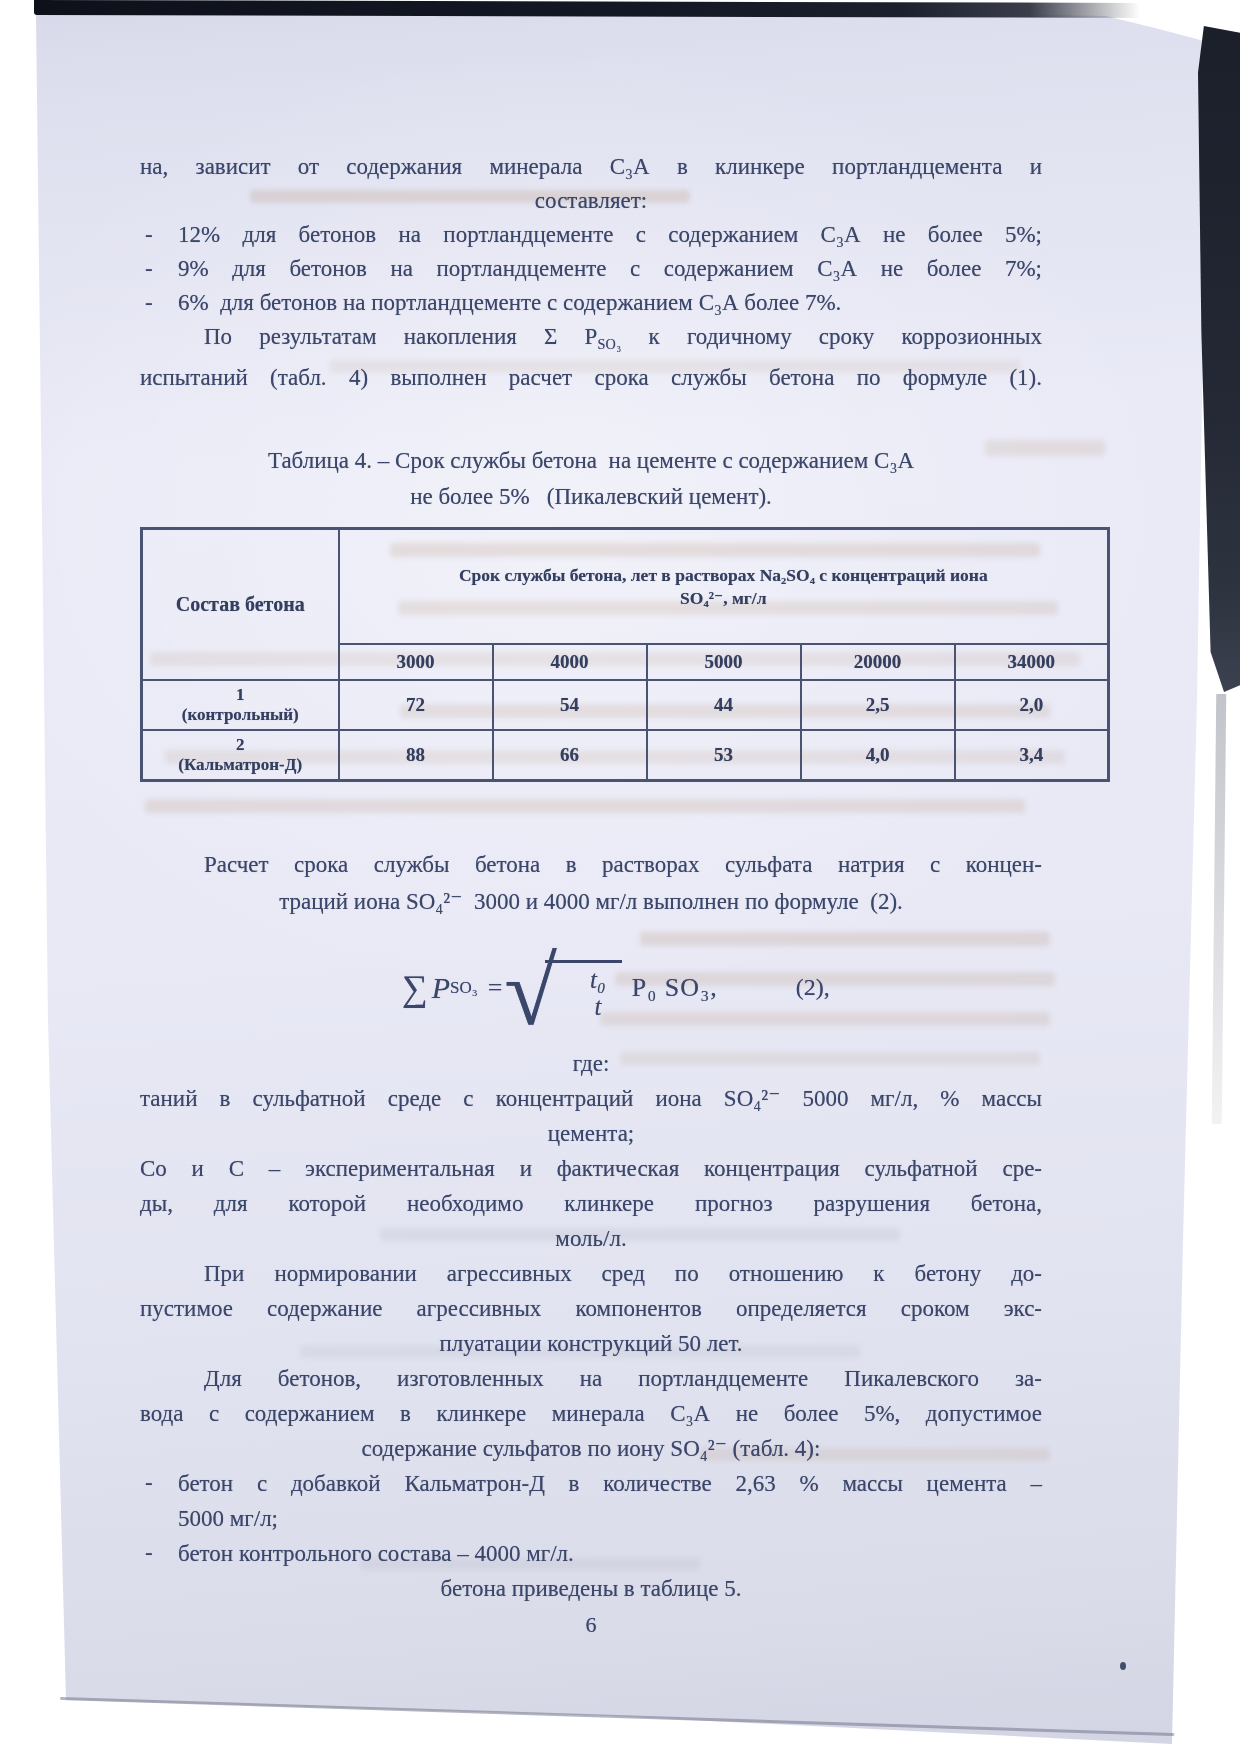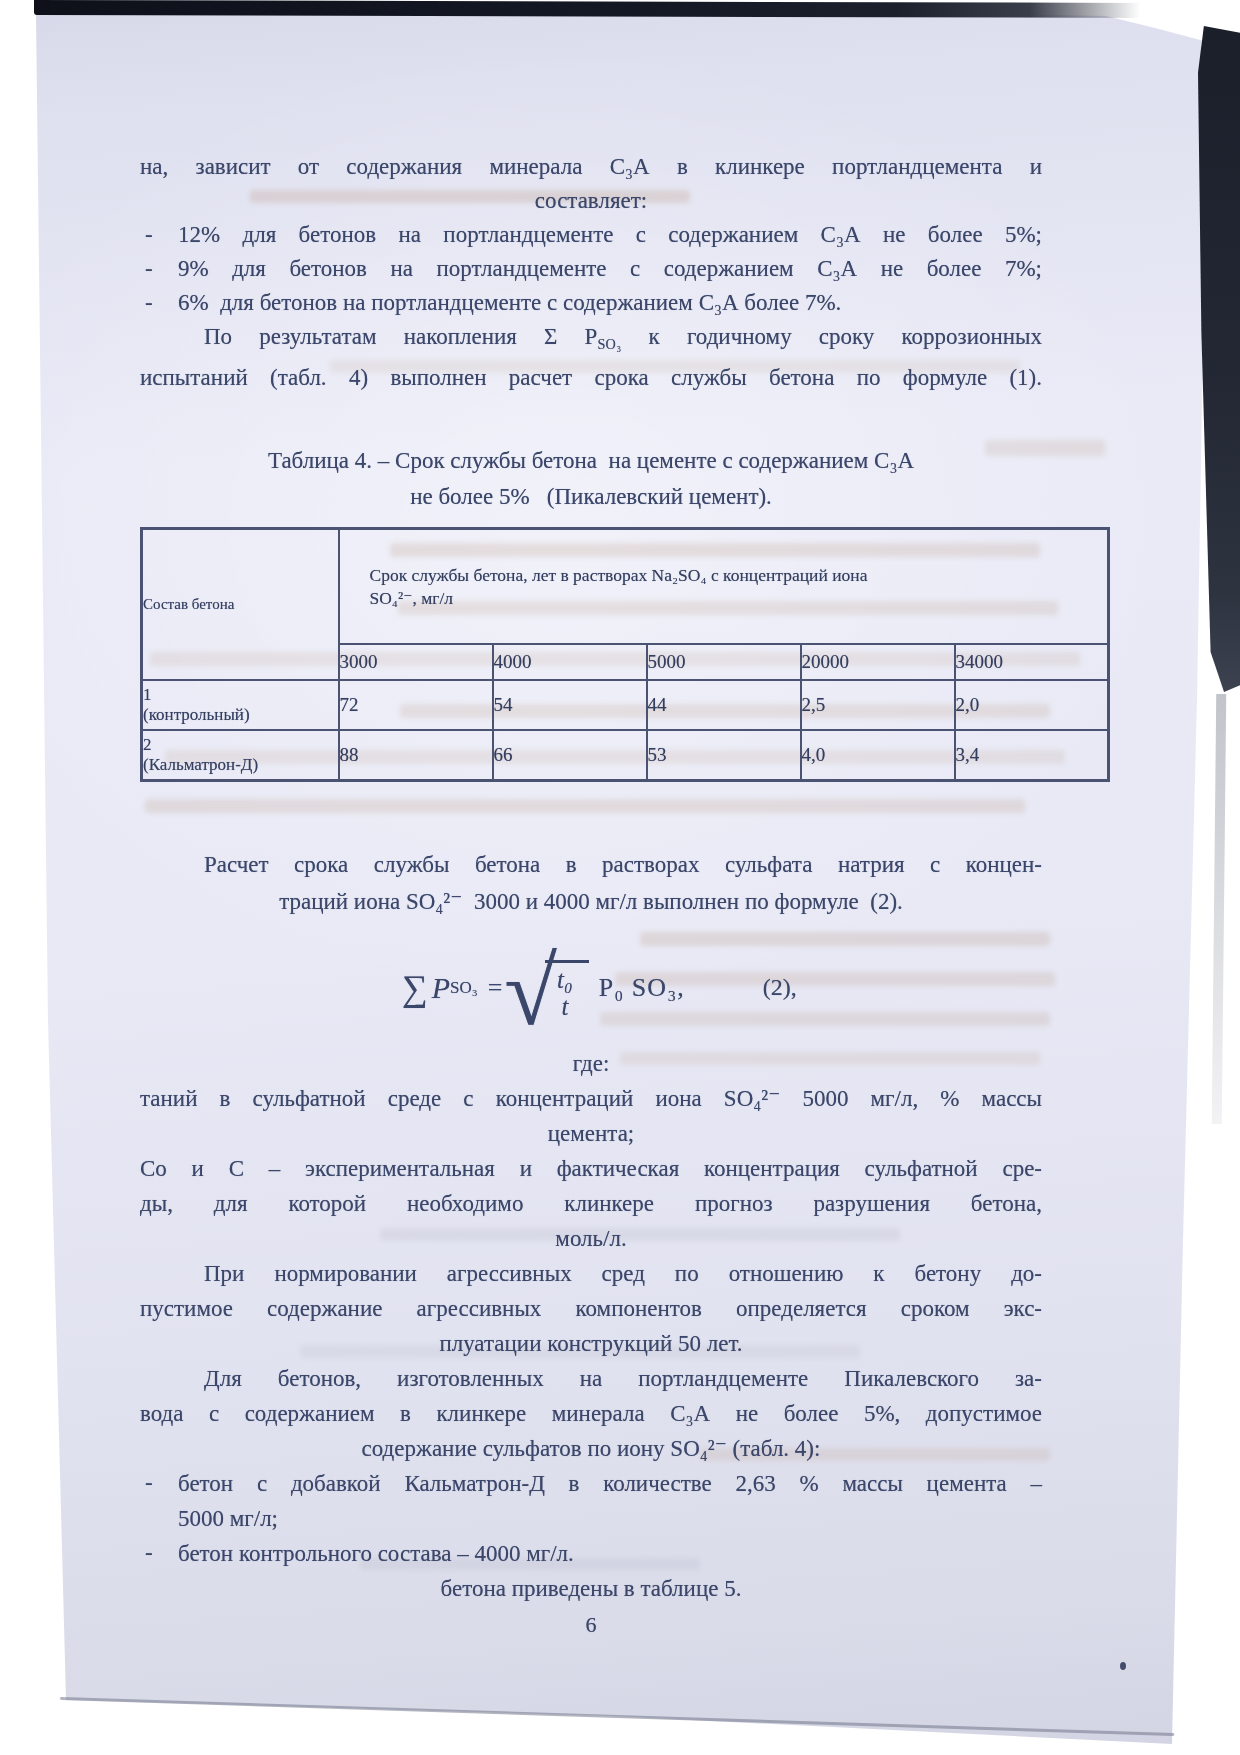--- a/index.html
+++ b/index.html
@@ -74,25 +74,26 @@
   
   .caption{margin-top:48px;}
   .caption .line{line-height:36px;text-align:center;text-align-last:auto;white-space:pre-wrap;}
   
   table.t4{
     border-collapse:collapse;margin-top:12px;width:967px;table-layout:fixed;
     border:3px solid var(--border);
   }
   table.t4 td{
     border:2px solid var(--border);
-    vertical-align:middle;
+    text-align:center;vertical-align:middle;
     color:var(--ink-dark);
+    font-weight:bold;
   }
   col.c0{width:197px;} col.cv{width:154px;}
-  td.cell-col1{font-size:15px;}
+  td.cell-col1{font-size:20px;}
   td.cell-span{height:116px;font-size:17.5px;line-height:23px;padding:6px 30px;}
   tr.conc td{height:36px;font-size:19px;}
   tr.drow td{height:50px;font-size:19px;}
   tr.drow td.lbl{font-size:17px;line-height:20px;padding:2px 0;}
   
   .formula{
     margin-top:16px;height:104px;
     display:flex;align-items:center;
     padding-left:262px;
     font-size:26px;
@@ -101,21 +102,21 @@
   .f-p{font-style:italic;font-size:30px;}
   .f-psub{font-size:17px;vertical-align:-0.45em;}
   .f-eq{margin:0 2px 0 10px;font-size:26px;}
   .sqrt{display:inline-flex;align-items:flex-start;margin-right:10px;}
   .sqrt .sign{font-size:96px;line-height:80px;font-weight:400;transform:translateY(4px);}
   .sqrt .frac{
     display:inline-flex;flex-direction:column;align-items:center;
     border-top:3px solid var(--ink);
     margin-left:-12px;padding:3px 16px 0 12px;transform:translateY(12px);
   }
-  .frac span{font-style:italic;font-size:25px;line-height:27px;}
+  .frac span{font-style:italic;font-size:25px;line-height:27px;margin-left:33px;}
   .f-tail{font-size:26px;letter-spacing:.04em;}
   .f-label{margin-left:78px;font-size:24px;}
   
   .pageno{margin-top:6px;text-align:center;font-size:22px;}
   .stray-dot{position:absolute;left:1120px;top:1662px;width:6px;height:8px;border-radius:50%;background:#434d6b;}
 </style>
 </head>
 <body>
 
 <div class="page">

